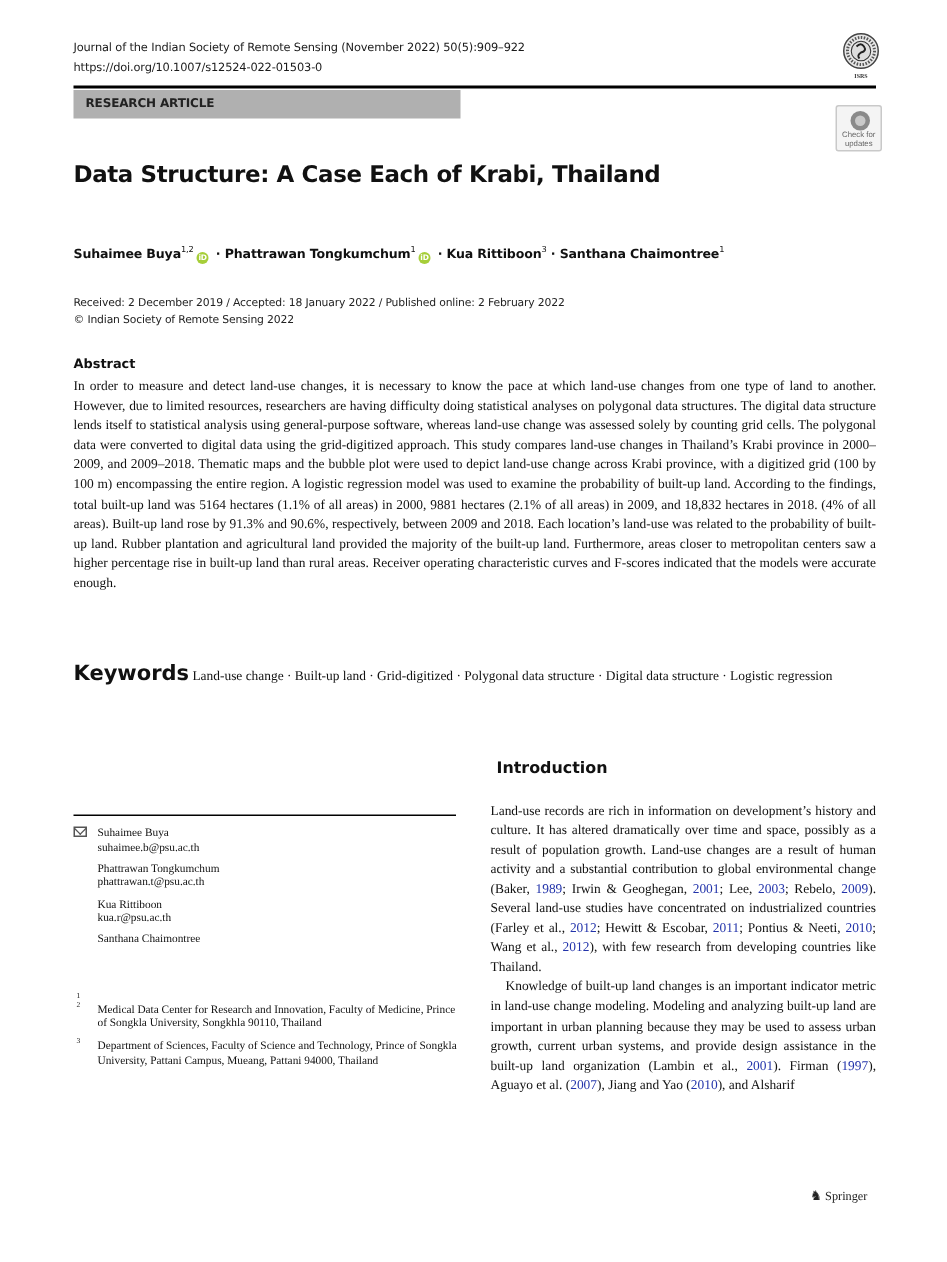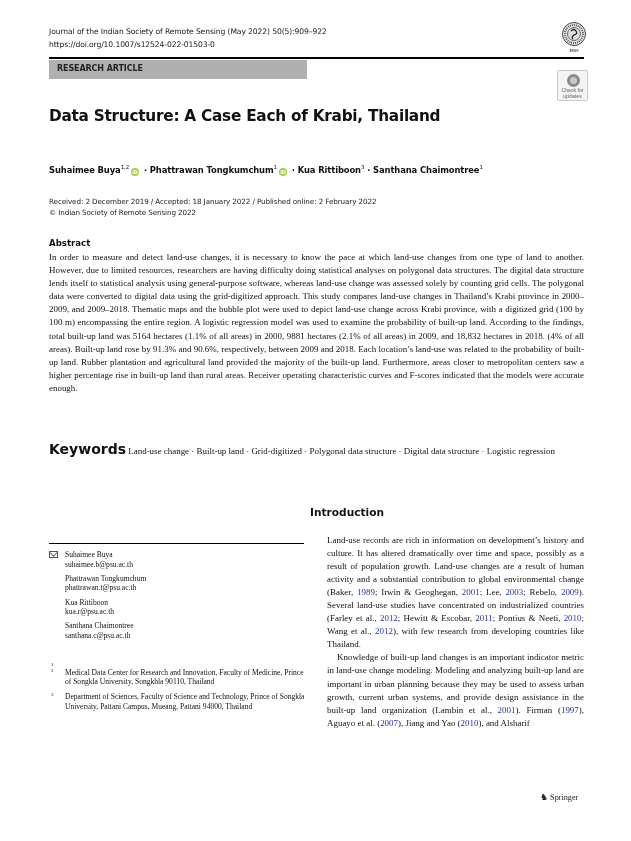--- a/index.html
+++ b/index.html
@@ -41,33 +41,33 @@
 
   #contacts { position: absolute; left: 49px; top: 550px; width: 260px; font-size: 7.55px; line-height: 9.6px; color: #111; }
   .contact { position: relative; padding-left: 16px; margin-bottom: 4.6px; }
   .mail-icon { position: absolute; left: 0; top: 1px; width: 9px; height: 7px; border: 1px solid #555; }
   .mail-icon::before { content: ""; position: absolute; left: 0px; top: -3px; width: 6px; height: 6px; border-right: 1px solid #555; border-bottom: 1px solid #555; transform: rotate(45deg) scale(0.85); }
 
   #affiliations { position: absolute; left: 49px; top: 662px; width: 260px; font-size: 7.55px; line-height: 9.6px; color: #111; }
   .aff { position: relative; padding-left: 16px; margin-bottom: 5.5px; }
   .aff-num { position: absolute; left: 2px; top: -2px; font-size: 5px; }
 
-  #intro-heading { position: absolute; left: 310px; top: 506px; font-size: 10.6px; font-weight: bold; color: #111; }
+  #intro-heading { position: absolute; left: 331px; top: 506px; font-size: 10.6px; font-weight: bold; color: #111; }
   #intro-body { position: absolute; left: 327px; top: 534px; width: 257px; font-size: 8.95px; line-height: 13.05px; text-align: justify; color: #111; }
   #intro-body p { text-indent: 0; }
   #intro-body p + p { text-indent: 10px; }
   .cite { color: #2233aa; }
 
   #springer { position: absolute; left: 540px; top: 792px; font-size: 8.2px; color: #222; white-space: nowrap; }
   #springer .horse { display: inline-block; font-size: 9px; margin-right: 2px; }
 </style>
 </head>
 <body>
 
-<div id="journal-line" class="sans">Journal of the Indian Society of Remote Sensing (May 2022) 50(5):909–922</div>
+<div id="journal-line" class="sans">Journal of the Indian Society of Remote Sensing (November 2022) 50(5):909–922</div>
 <a id="doi-line" class="sans" style="color:#1a1a1a;text-decoration:none;">https://doi.org/10.1007/s12524-022-01503-0</a>
 
 <div id="isrs-logo">
   <svg width="26" height="32" viewBox="0 0 26 32">
     <circle cx="13" cy="12" r="11.5" fill="#e8e8e8" stroke="#444" stroke-width="1"></circle>
     <circle cx="13" cy="12" r="9" fill="none" stroke="#555" stroke-width="2" stroke-dasharray="1 1"></circle>
     <circle cx="13" cy="12" r="6.5" fill="#ddd" stroke="#333" stroke-width="0.7"></circle>
     <path d="M10 9 Q13 6 15 9 Q17 12 13 13 Q10 15 12 17" fill="none" stroke="#222" stroke-width="1.3"></path>
     <text x="13" y="30" font-size="4" text-anchor="middle" fill="#333" font-family="Liberation Serif, serif" font-weight="bold">ISRS</text>
   </svg>
@@ -114,21 +114,20 @@
     <div class="contact">
       <div>Phattrawan Tongkumchum</div>
       <div>phattrawan.t@psu.ac.th</div>
     </div>
     <div class="contact">
       <div>Kua Rittiboon</div>
       <div>kua.r@psu.ac.th</div>
     </div>
     <div class="contact">
       <div>Santhana Chaimontree</div>
-      <div>santhana.c@psu.ac.th</div>
     </div>
   </div>
 
 <div id="affiliations">
     <div class="aff"><span class="aff-num">1</span></div>
     <div class="aff"><span class="aff-num">2</span><span>Medical Data Center for Research and Innovation, Faculty of Medicine, Prince of Songkla University, Songkhla 90110, Thailand</span></div>
     <div class="aff"><span class="aff-num">3</span><span>Department of Sciences, Faculty of Science and Technology, Prince of Songkla University, Pattani Campus, Mueang, Pattani 94000, Thailand</span></div>
   </div>
 
 <h2 id="intro-heading" class="sans">Introduction</h2>

